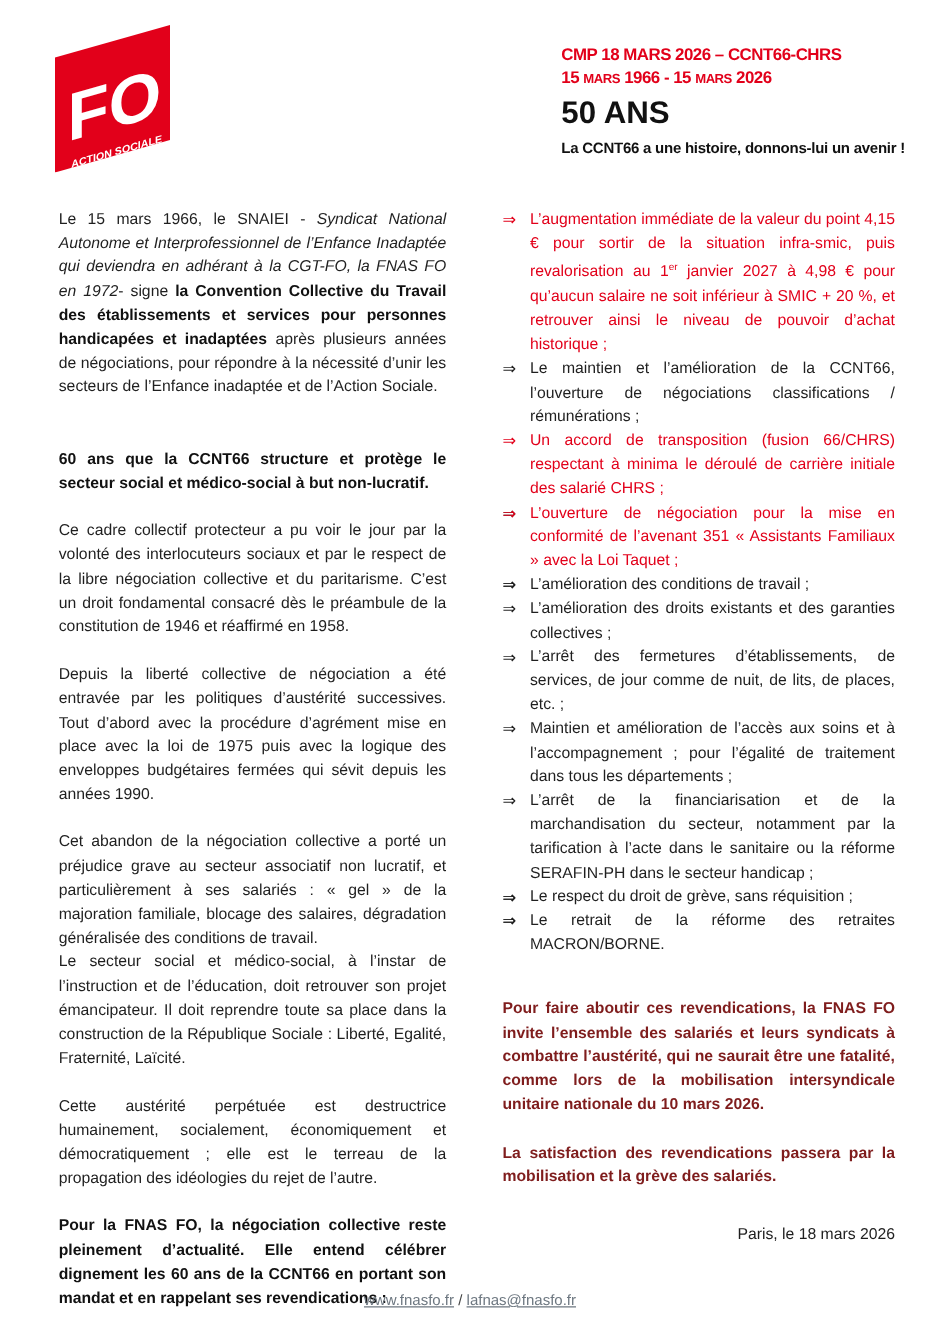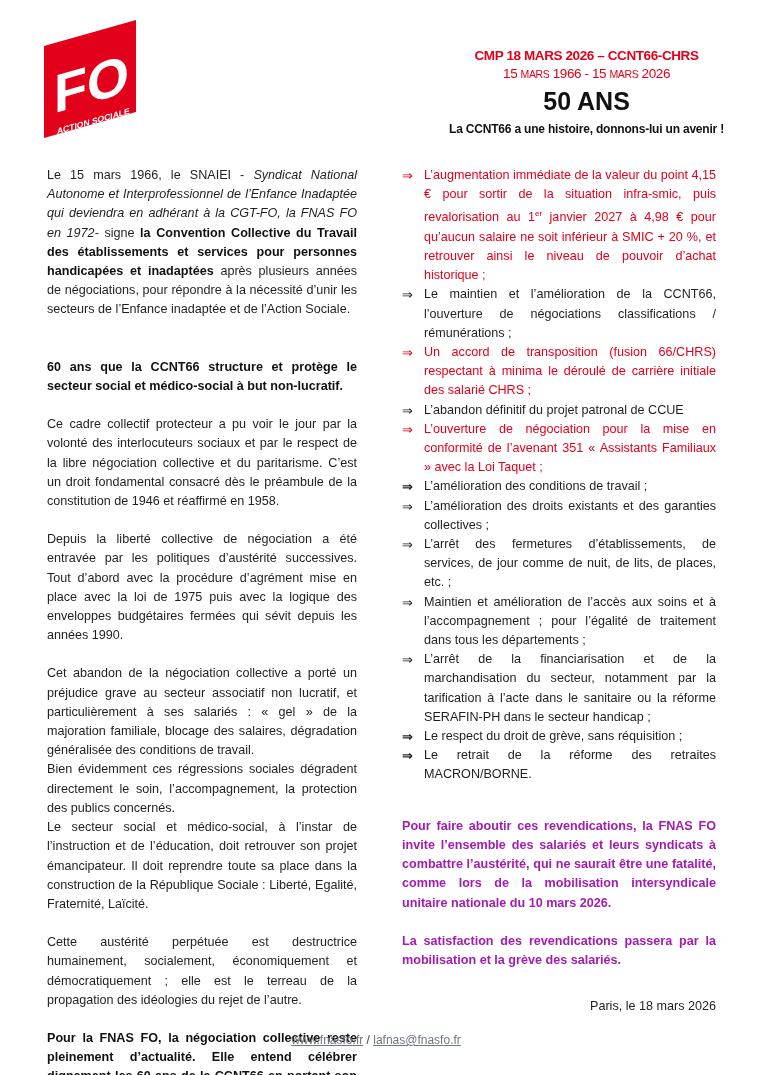--- a/index.html
+++ b/index.html
@@ -2,40 +2,40 @@
 <html><head>
   <meta charset="utf-8">
   <style>
     * { box-sizing: border-box; margin: 0; padding: 0; }
     html, body { width: 760px; height: 1075px; background: #ffffff; overflow: hidden; }
     body { position: relative; font-family: "Liberation Sans", sans-serif; color: #1a1a1a; }
 
     .logo { position: absolute; left: 44px; top: 20px; width: 92px; height: 118px; }
     .logo svg { width: 100%; height: 100%; display: block; }
 
-    .header { position: absolute; right: 36px; top: 47px; text-align: center; }
+    .header { position: absolute; right: 36px; top: 35px; text-align: left; }
     .hdr-line1 { color: #e2001a; font-weight: bold; font-size: 13.5px; letter-spacing: -0.4px; line-height: 18px; }
-    .hdr-line2 { color: #e2001a; font-weight: normal; font-size: 13.5px; letter-spacing: -0.4px; line-height: 18px; }
+    .hdr-line2 { color: #e2001a; font-weight: bold; font-size: 13.5px; letter-spacing: -0.4px; line-height: 18px; }
     .hdr-line2 .sc { font-size: 10.5px; text-transform: uppercase; }
     .hdr-title { font-weight: bold; font-size: 25px; line-height: 32px; margin-top: 2px; color: #111; }
     .hdr-sub { font-weight: bold; font-size: 12px; line-height: 24px; color: #111; letter-spacing: -0.2px; }
 
     .col-left { position: absolute; left: 47px; top: 166px; width: 310px; font-size: 12.6px; line-height: 19.2px; text-align: justify; color: #1f1f1f; }
     .col-left p { margin-bottom: 19px; }
     .col-left p.tight { margin-bottom: 0; }
     .col-left b { color: #111; }
 
     .col-right { position: absolute; left: 402px; top: 166px; width: 314px; font-size: 12.6px; line-height: 19.2px; color: #1f1f1f; }
     .req-list { list-style: none; }
     .req-item { position: relative; padding-left: 22px; text-align: justify; }
     .req-item.red { color: #e2001a; }
     .req-item .arrow { position: absolute; left: 0; top: 0; width: 18px; font-size: 13px; line-height: 19.2px; }
     .req-item.red .arrow { color: #e2001a; }
 
-    .callout { margin-top: 32px; color: #a21caf; font-weight: bold; text-align: justify; }
+    .callout { margin-top: 32px; color: #7f1d1d; font-weight: bold; text-align: justify; }
     .callout p { margin-bottom: 19px; }
     .signature { text-align: right; margin-top: 27px; color: #1f1f1f; }
 
     .footer { position: absolute; left: 0; width: 752px; top: 1033px; text-align: center; font-size: 12px; color: #444; }
     .footer a { color: #6d7780; text-decoration: underline; }
   </style>
 </head>
 <body>
 
 <div class="logo">
@@ -59,32 +59,31 @@
   <p>
     <span>Le 15 mars 1966, le SNAIEI - </span><i>Syndicat National Autonome et Interprofessionnel de l’Enfance Inadaptée qui deviendra en adhérant à la CGT-FO, la FNAS FO en 1972</i><span>- signe </span><b>la Convention Collective du Travail des établissements et services pour personnes handicapées et inadaptées</b><span> après plusieurs années de négociations, pour répondre à la nécessité d’unir les secteurs de l’Enfance inadaptée et de l’Action Sociale.</span>
   </p>
   <p>
     <br>
     <b>60 ans que la CCNT66 structure et protège le secteur social et médico-social à but non-lucratif.</b>
   </p>
   <p>Ce cadre collectif protecteur a pu voir le jour par la volonté des interlocuteurs sociaux et par le respect de la libre négociation collective et du paritarisme. C’est un droit fondamental consacré dès le préambule de la constitution de 1946 et réaffirmé en 1958.</p>
   <p>Depuis la liberté collective de négociation a été entravée par les politiques d’austérité successives. Tout d’abord avec la procédure d’agrément mise en place avec la loi de 1975 puis avec la logique des enveloppes budgétaires fermées qui sévit depuis les années 1990.</p>
   <p class="tight">Cet abandon de la négociation collective a porté un préjudice grave au secteur associatif non lucratif, et particulièrement à ses salariés : « gel » de la majoration familiale, blocage des salaires, dégradation généralisée des conditions de travail.</p>
-  <p class="tight">Bien évidemment ces régressions sociales dégradent directement le soin, l’accompagnement, la protection des publics concernés.</p>
   <p>Le secteur social et médico-social, à l’instar de l’instruction et de l’éducation, doit retrouver son projet émancipateur. Il doit reprendre toute sa place dans la construction de la République Sociale : Liberté, Egalité, Fraternité, Laïcité.</p>
   <p>Cette austérité perpétuée est destructrice humainement, socialement, économiquement et démocratiquement ; elle est le terreau de la propagation des idéologies du rejet de l’autre.</p>
   <p><b>Pour la FNAS FO, la négociation collective reste pleinement d’actualité. Elle entend célébrer dignement les 60 ans de la CCNT66 en portant son mandat et en rappelant ses revendications :</b></p>
 </div>
 
 <div class="col-right">
   <ul class="req-list" id="req-list">
       <li class="req-item red"><span class="arrow">⇒</span><span>L’augmentation immédiate de la valeur du point 4,15 € pour sortir de la situation infra-smic, puis revalorisation au 1</span><sup style="font-size: 8px;">er</sup><span> janvier 2027 à 4,98 € pour qu’aucun salaire ne soit inférieur à SMIC + 20 %, et retrouver ainsi le niveau de pouvoir d’achat historique ;</span></li>
       <li class="req-item"><span class="arrow">⇒</span><span>Le maintien et l’amélioration de la CCNT66, l’ouverture de négociations classifications / rémunérations ;</span></li>
       <li class="req-item red"><span class="arrow">⇒</span><span>Un accord de transposition (fusion 66/CHRS) respectant à minima le déroulé de carrière initiale des salarié CHRS ;</span></li>
-      <li class="req-item"><span class="arrow">⇒</span><span>L’abandon définitif du projet patronal de CCUE</span></li>
+      <li class="req-item"><span class="arrow">⇒</span></li>
       <li class="req-item red"><span class="arrow">⇒</span><span>L’ouverture de négociation pour la mise en conformité de l’avenant 351 « Assistants Familiaux » avec la Loi Taquet ;</span></li>
       <li class="req-item"><span class="arrow">⇒</span></li>
       <li class="req-item"><span class="arrow">⇒</span><span>L’amélioration des conditions de travail ;</span></li>
       <li class="req-item"><span class="arrow">⇒</span><span>L’amélioration des droits existants et des garanties collectives ;</span></li>
       <li class="req-item"><span class="arrow">⇒</span><span>L’arrêt des fermetures d’établissements, de services, de jour comme de nuit, de lits, de places, etc. ;</span></li>
       <li class="req-item"><span class="arrow">⇒</span><span>Maintien et amélioration de l’accès aux soins et à l’accompagnement ; pour l’égalité de traitement dans tous les départements ;</span></li>
       <li class="req-item"><span class="arrow">⇒</span><span>L’arrêt de la financiarisation et de la marchandisation du secteur, notamment par la tarification à l’acte dans le sanitaire ou la réforme SERAFIN-PH dans le secteur handicap ;</span></li>
       <li class="req-item"><span class="arrow">⇒</span></li>
       <li class="req-item"><span class="arrow">⇒</span><span>Le respect du droit de grève, sans réquisition ;</span></li>
       <li class="req-item"><span class="arrow">⇒</span></li>

